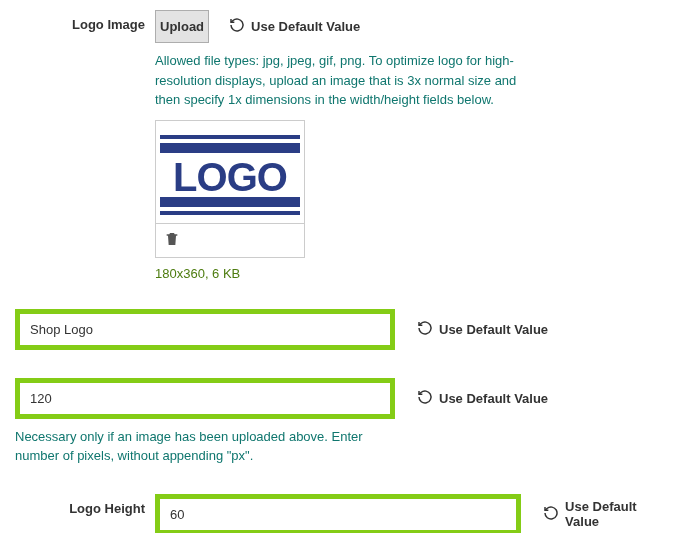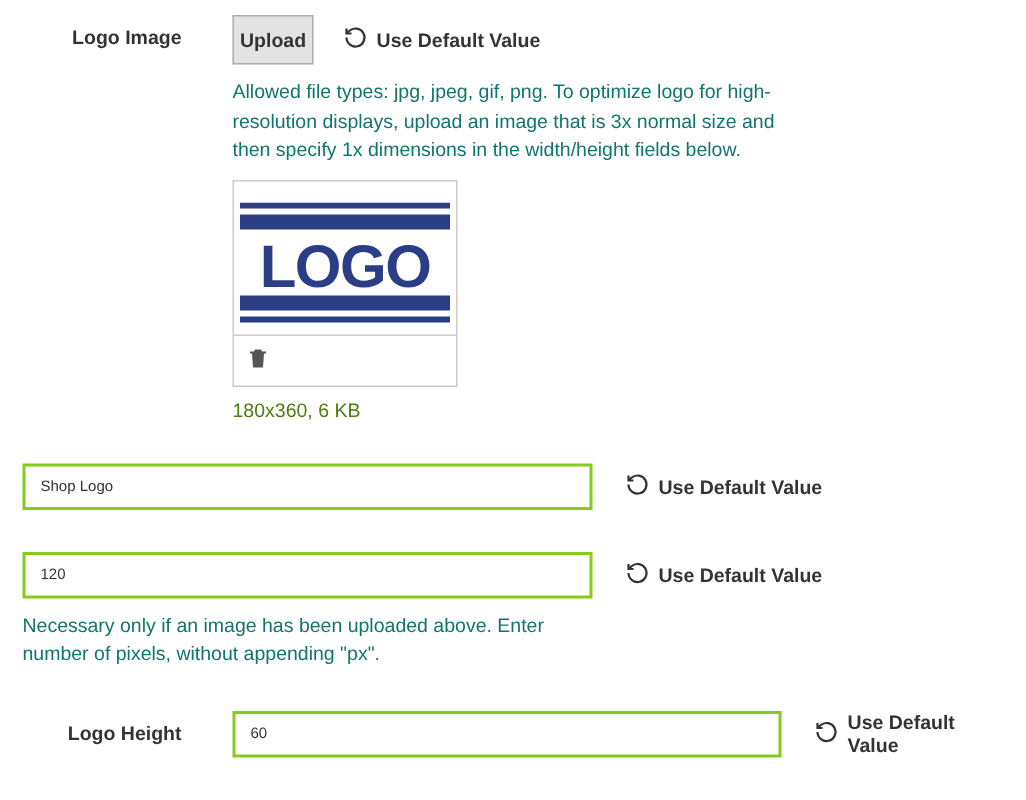--- a/index.html
+++ b/index.html
@@ -1,31 +1,31 @@
 <!DOCTYPE html>
 <html><head>
   <meta charset="utf-8">
   <style>
     * { box-sizing: border-box; font-family: Arial, Helvetica, sans-serif; }
     body { margin: 0; padding: 10px 15px; width: 684px; color: #333; font-size: 13px; }
     .row { display: flex; align-items: flex-start; margin-bottom: 8px; }
-    .lbl { width: 140px; text-align: right; padding-right: 34px; font-weight: 700; color: #333; padding-top: 7px; flex-shrink: 0; }
+    .lbl { width: 140px; text-align: right; padding-right: 10px; font-weight: 700; color: #333; padding-top: 7px; flex-shrink: 0; }
     .ctrl { flex: 1; display: flex; flex-direction: column; }
     .ctrl-line { display: flex; align-items: center; gap: 20px; }
     .upload-btn { background: #e3e3e3; border: 1px solid #adadad; color: #333; font-weight: 700; padding: 8px 4px; font-size: 13px; cursor: pointer; }
     .default-link { display: flex; align-items: center; gap: 6px; color: #333; font-weight: 700; font-size: 13px; cursor: pointer; }
     .default-link svg { width: 16px; height: 16px; }
     .help { color: #0f766e; font-size: 13px; line-height: 1.5; margin-top: 8px; max-width: 380px; }
     .preview-box { border: 1px solid #ccc; width: 150px; margin-top: 10px; }
     .preview-img { padding: 14px 4px 4px 4px; display:flex; align-items:center; justify-content:center; }
     .preview-bar { border-top: 1px solid #ccc; padding: 6px 8px; }
     .trash { cursor: pointer; }
     .trash svg { width: 16px; height: 18px; }
     .meta { color: #4d7c0f; font-size: 13px; margin-top: 8px; }
-    .txt { width: 380px; border: 2px solid #84cc16; padding: 8px 10px; font-size: 10px; color: #333; }
+    .txt { width: 380px; border: 5px solid #84cc16; padding: 8px 10px; font-size: 13px; color: #333; }
     .field-row { display:flex; align-items:center; gap: 22px; }
     .section { margin-top: 28px; }
   </style>
 </head>
 <body>
 
 <div class="row">
   <div class="lbl">Logo Image</div>
   <div class="ctrl">
     <div class="ctrl-line">

